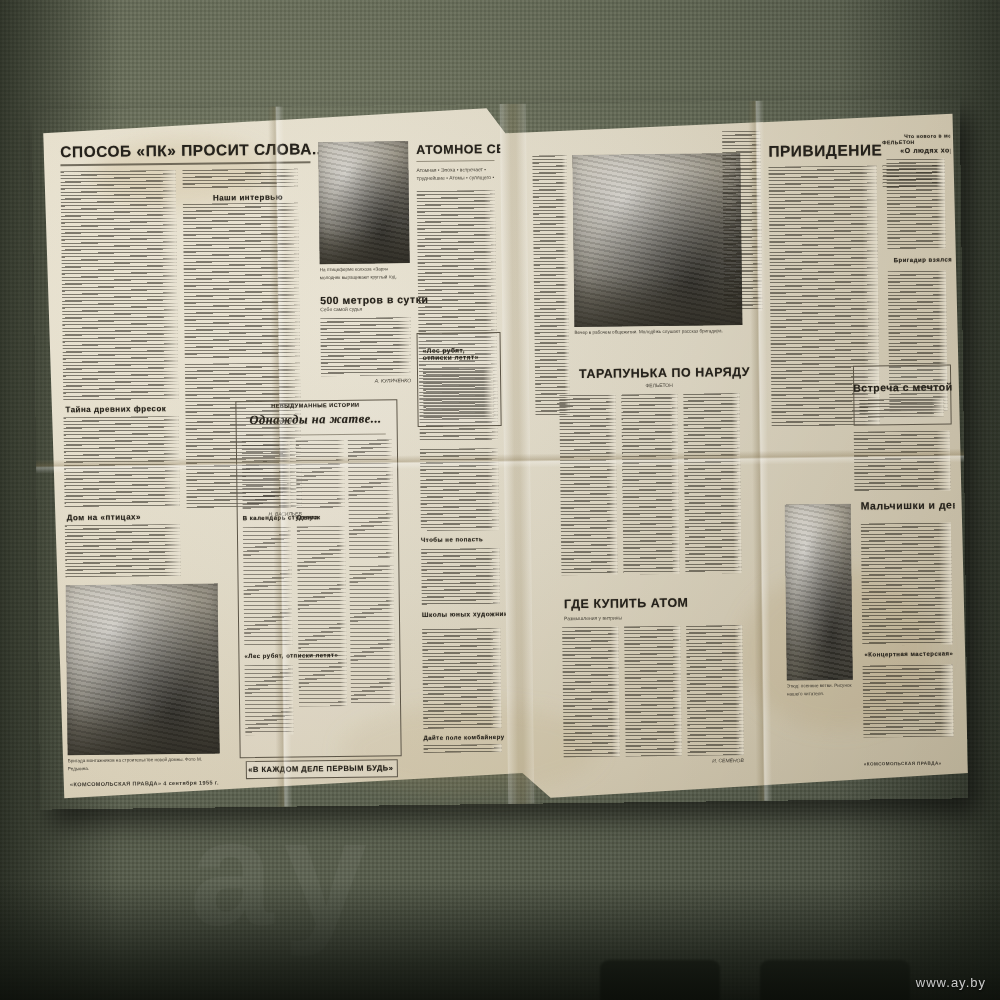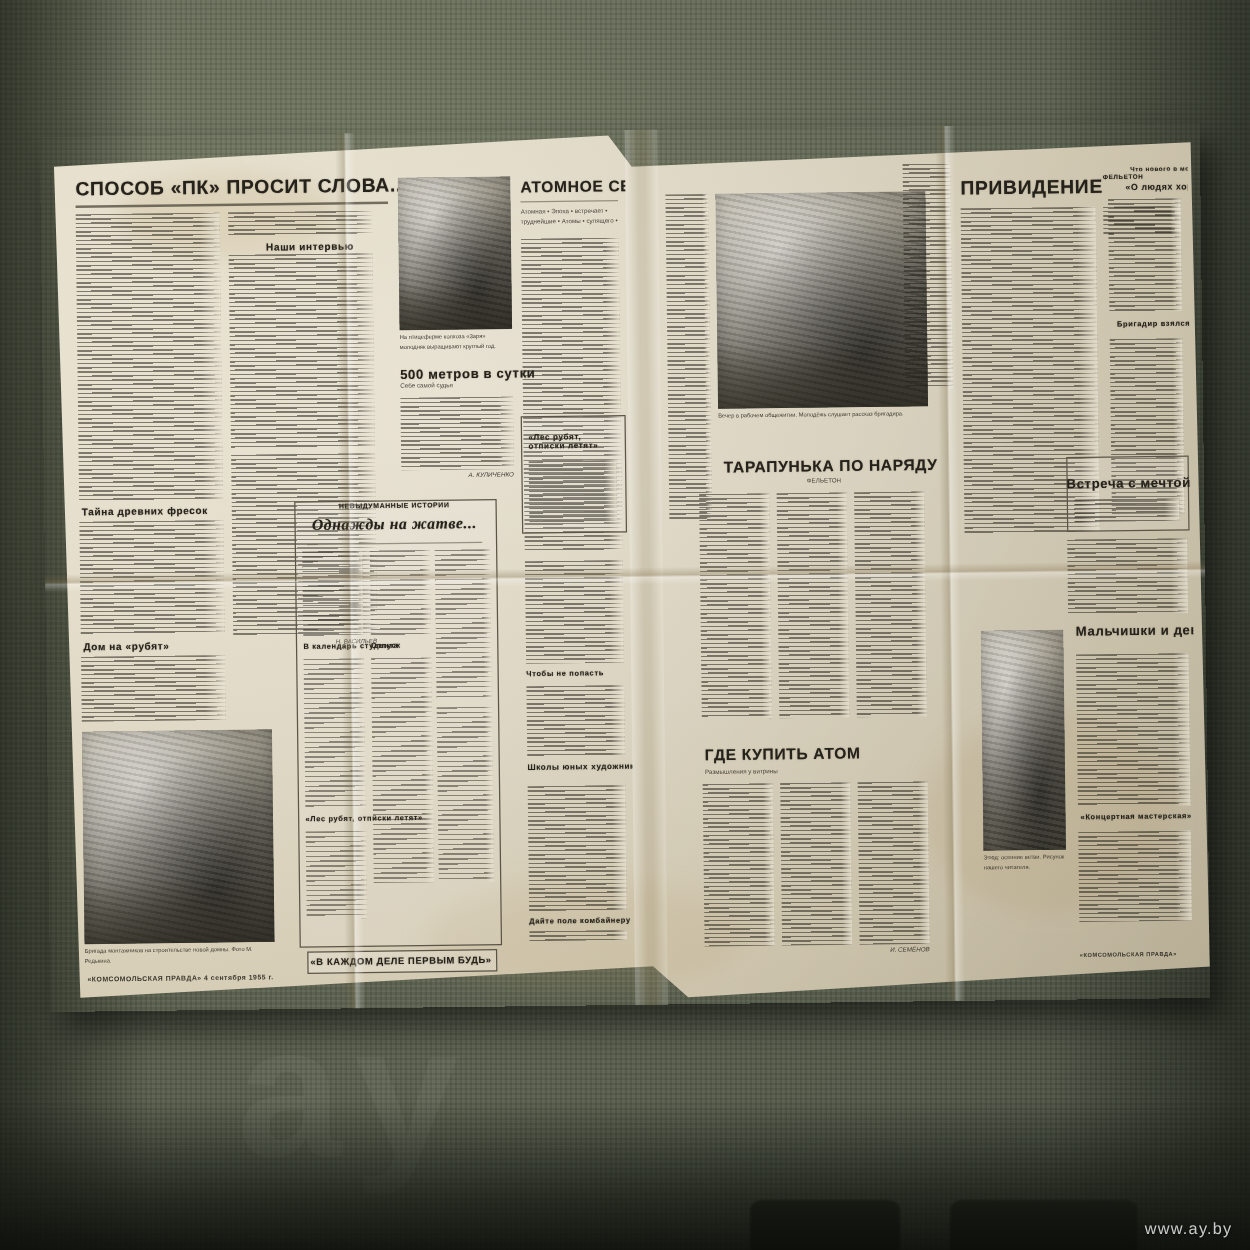--- a/index.html
+++ b/index.html
@@ -213,21 +213,21 @@
       <div class="text" style="position:absolute;left:196px;top:558px;width:48px;height:70px;"></div>
 
       <div class="hl hl-sm" style="position:absolute;left:374px;top:432px;font-size:6px;">Чтобы не попасть</div>
       <div class="text dense" style="position:absolute;left:374px;top:344px;width:78px;height:82px;"></div>
       <div class="text dense" style="position:absolute;left:374px;top:444px;width:78px;height:56px;"></div>
       <div class="hl hl-sm" style="position:absolute;left:374px;top:506px;font-size:6.5px;">Школы юных художников</div>
       <div class="text dense" style="position:absolute;left:374px;top:524px;width:78px;height:100px;"></div>
       <div class="hl hl-sm" style="position:absolute;left:374px;top:630px;font-size:6px;">Дайте поле комбайнеру</div>
       <div class="text dense" style="position:absolute;left:374px;top:640px;width:78px;height:8px;"></div>
 
-      <div class="hl hl-sm" style="position:absolute;left:20px;top:404px;">Дом на «рубят»</div>
+      <div class="hl hl-sm" style="position:absolute;left:20px;top:404px;">Дом на «птицах»</div>
       <div class="text dense" style="position:absolute;left:18px;top:416px;width:115px;height:52px;"></div>
       <div class="photo" style="left:18px;top:476px;width:152px;height:170px;">
         <div class="v1"></div>
           <div class="v2"></div>
           <div class="v3"></div>
         <div class="cap"></div>
       </div>
       <div class="caption" style="position:absolute;left:18px;top:648px;width:152px;">Бригада монтажников на строительстве новой домны. Фото М. Редькина.</div>
 
       <div class="boxed" style="left:196px;top:654px;width:150px;height:16px;background:rgba(255,255,255,.2);"></div>

